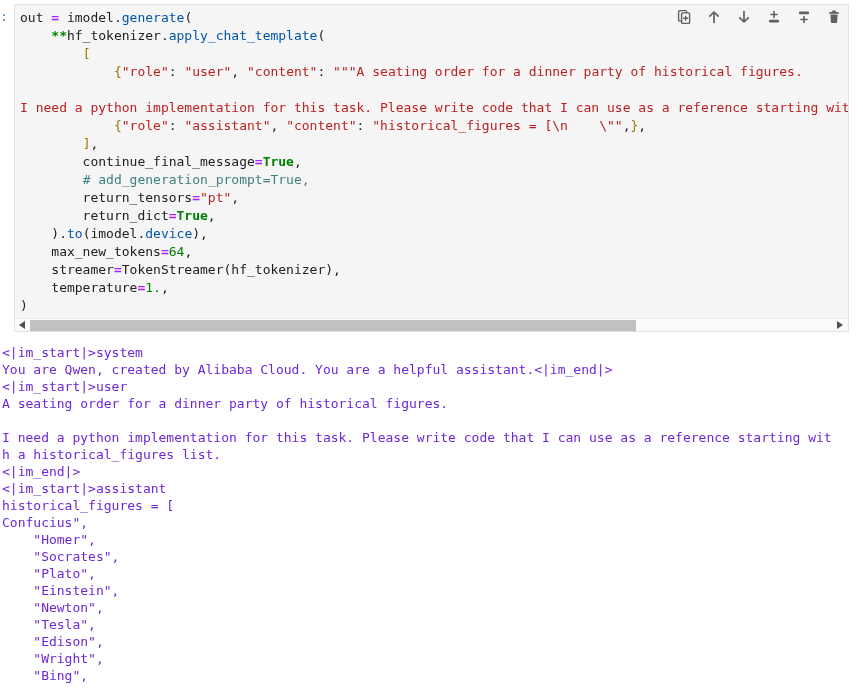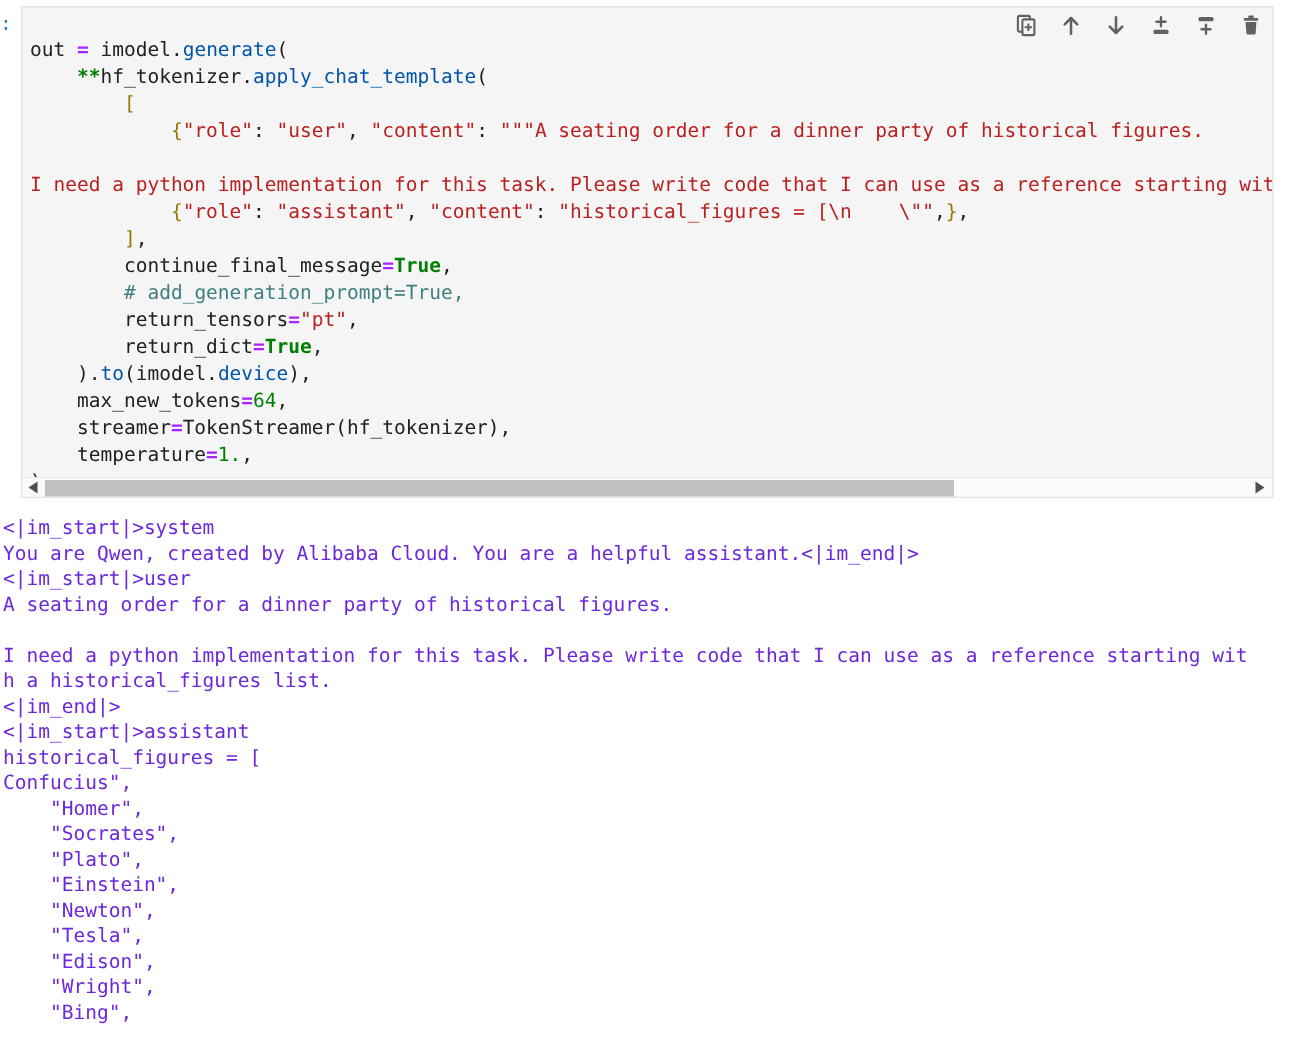--- a/index.html
+++ b/index.html
@@ -17,21 +17,21 @@
   }
 
   
   .cell {
     position:absolute; left:14px; top:4px; width:835px; height:328px;
     background:#f5f5f5; border:1px solid #e3e3e3;
   }
   .code-area {
     position:absolute; left:0; top:0; right:0; bottom:13px;
     overflow:hidden; padding:4px 0 0 5px;
-    font-size:13px; line-height:18px; white-space:pre; cursor:text;margin-top:16px;
+    font-size:13px; line-height:18px; white-space:pre; cursor:text;
   }
   .code-line { height:18px; white-space:pre; }
 
   .tok-pl { color:var(--plain); }
   .tok-op { color:var(--operator); font-weight:bold; }
   .tok-fn { color:var(--property); }
   .tok-st { color:var(--string); }
   .tok-kw { color:var(--keyword); font-weight:bold; }
   .tok-nu { color:var(--number); }
   .tok-co { color:var(--comment); }

